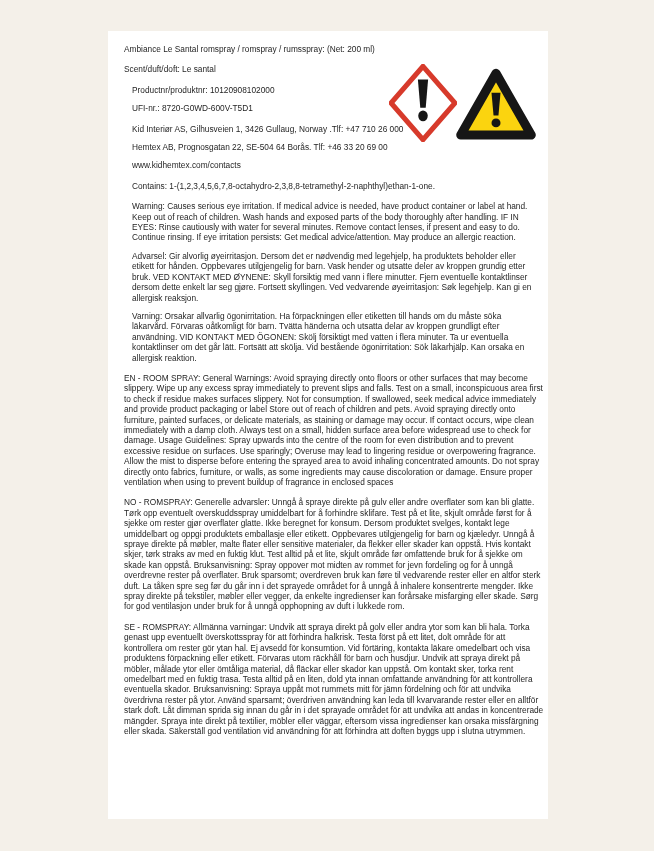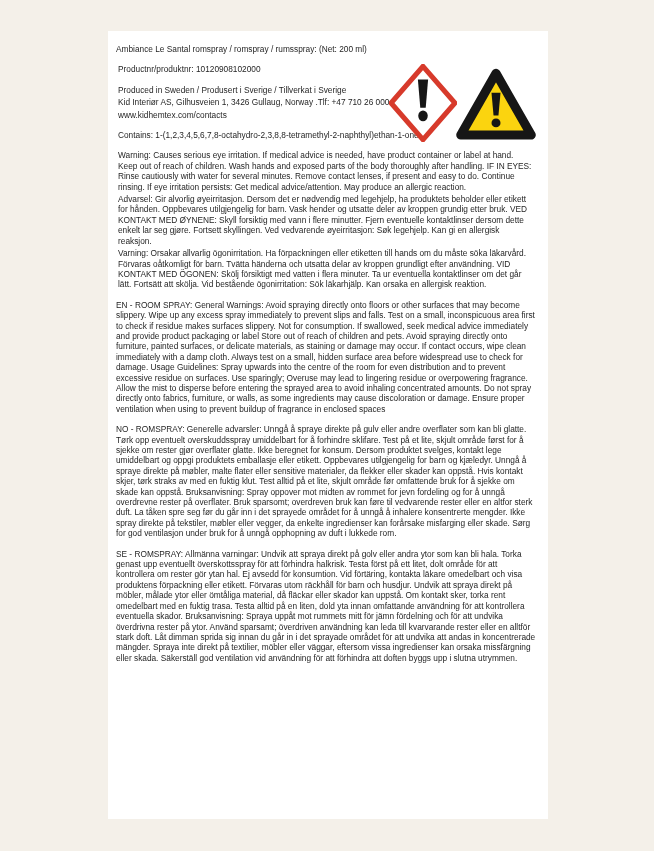--- a/index.html
+++ b/index.html
@@ -12,53 +12,55 @@
     -webkit-font-smoothing: antialiased;
   }
   .label-card {
     position: absolute;
     left: 108px; top: 31px;
     width: 440px; height: 788px;
     background: #ffffff;
   }
   .label-content {
     position: absolute;
-    left: 8px; top: 13px;
+    left: 16px; top: 13px;
     width: 421px;
     font-size: 8.3px;
     line-height: 10.4px;
     color: #1f1f1f;
   }
   .block { margin: 0 0 10px 0; }
-  .line { margin: 2px; }
+  .line { margin: 8px; }
   .bold { font-weight: normal; }
   .pictograms {
     position: absolute;
     top: 0; left: 0; width: 100%; height: 100%;
     pointer-events: none;
   }
   .ghs-diamond-svg { position: absolute; left: 281px; top: 33px; width: 68px; height: 78px; }
   .warn-triangle-svg { position: absolute; left: 347px; top: 35px; width: 82px; height: 78px; }
 </style>
 </head>
 <body>
 
 <div class="label-card">
   <div class="label-content">
 
     <div class="block">Ambiance Le Santal romspray / romspray / rumsspray: (Net: 200 ml)</div>
 
+    <div class="block">Scent/duft/doft: Le santal</div>
 
     <div class="block">
       <div class="line">Productnr/produktnr: 10120908102000</div>
+      <div class="line">UFI-nr.: 8720-G0WD-600V-T5D1</div>
     </div>
 
     <div class="block">
-      <div class="line">Produced in Sweden / Produsert i Sverige / Tillverkat i Sverige</div>
       <div class="line">Kid Interiør AS, Gilhusveien 1, 3426 Gullaug, Norway .Tlf: +47 710 26 000</div>
+      <div class="line">Hemtex AB, Prognosgatan 22, SE-504 64 Borås. Tlf: +46 33 20 69 00</div>
       <div class="line bold">www.kidhemtex.com/contacts</div>
     </div>
 
     <div class="block">
       <div class="line">Contains: 1-(1,2,3,4,5,6,7,8-octahydro-2,3,8,8-tetramethyl-2-naphthyl)ethan-1-one.</div>
     </div>
 
     <div class="block">
       <div class="line">Warning: Causes serious eye irritation. If medical advice is needed, have product container or label at hand. Keep out of reach of children. Wash hands and exposed parts of the body thoroughly after handling. IF IN EYES: Rinse cautiously with water for several minutes. Remove contact lenses, if present and easy to do. Continue rinsing. If eye irritation persists: Get medical advice/attention. May produce an allergic reaction.</div>
       <div class="line">Advarsel: Gir alvorlig øyeirritasjon. Dersom det er nødvendig med legehjelp, ha produktets beholder eller etikett for hånden. Oppbevares utilgjengelig for barn. Vask hender og utsatte deler av kroppen grundig etter bruk. VED KONTAKT MED ØYNENE: Skyll forsiktig med vann i flere minutter. Fjern eventuelle kontaktlinser dersom dette enkelt lar seg gjøre. Fortsett skyllingen. Ved vedvarende øyeirritasjon: Søk legehjelp. Kan gi en allergisk reaksjon.</div>

